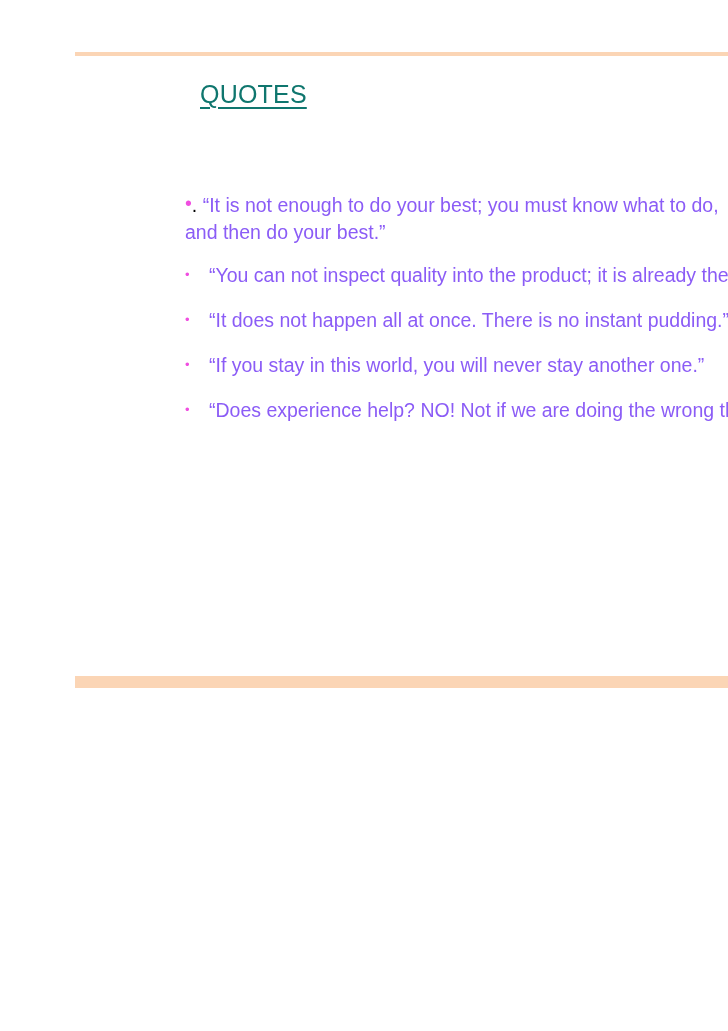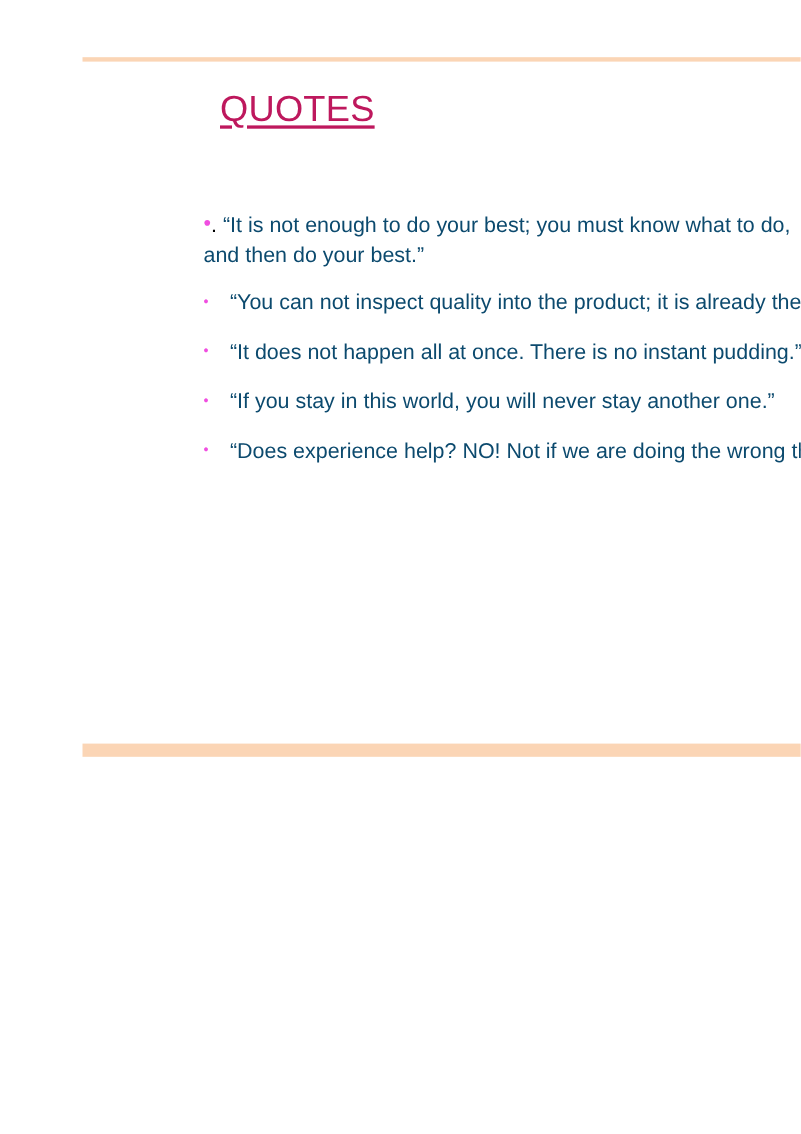--- a/index.html
+++ b/index.html
@@ -46,24 +46,24 @@
   
   #title-block {
     position: absolute;
     left: 200px;
     top: 80px;
     width: 520px;
   }
   .slide-title {
     margin: 0;
     font-family: "Liberation Sans", sans-serif;
-    font-size: 33px;
+    font-size: 25px;
     font-weight: 400;
     line-height: 1.15;
-    color: #be185d;
+    color: #0f766e;
     letter-spacing: 0.2px;
     text-decoration: underline;
     text-underline-offset: 4px;
     white-space: nowrap;
   }
 
   
   #body-block {
     position: absolute;
     left: 185px;
@@ -106,21 +106,21 @@
   }
   .bullet-item--wrapped .bullet-mark {
     margin-right: 0px;
   }
   .bullet-item--plain .bullet-mark {
     width: 24px;
     font-size: 13px;
     vertical-align: 0.22em;
   }
   .bullet-text {
-    color: #0c4a6e;
+    color: #8b5cf6;
   }
   .bullet-prefix {
     color: #000000;
   }
 </style>
 </head>
 <body>
 
 <div id="slide">
 

